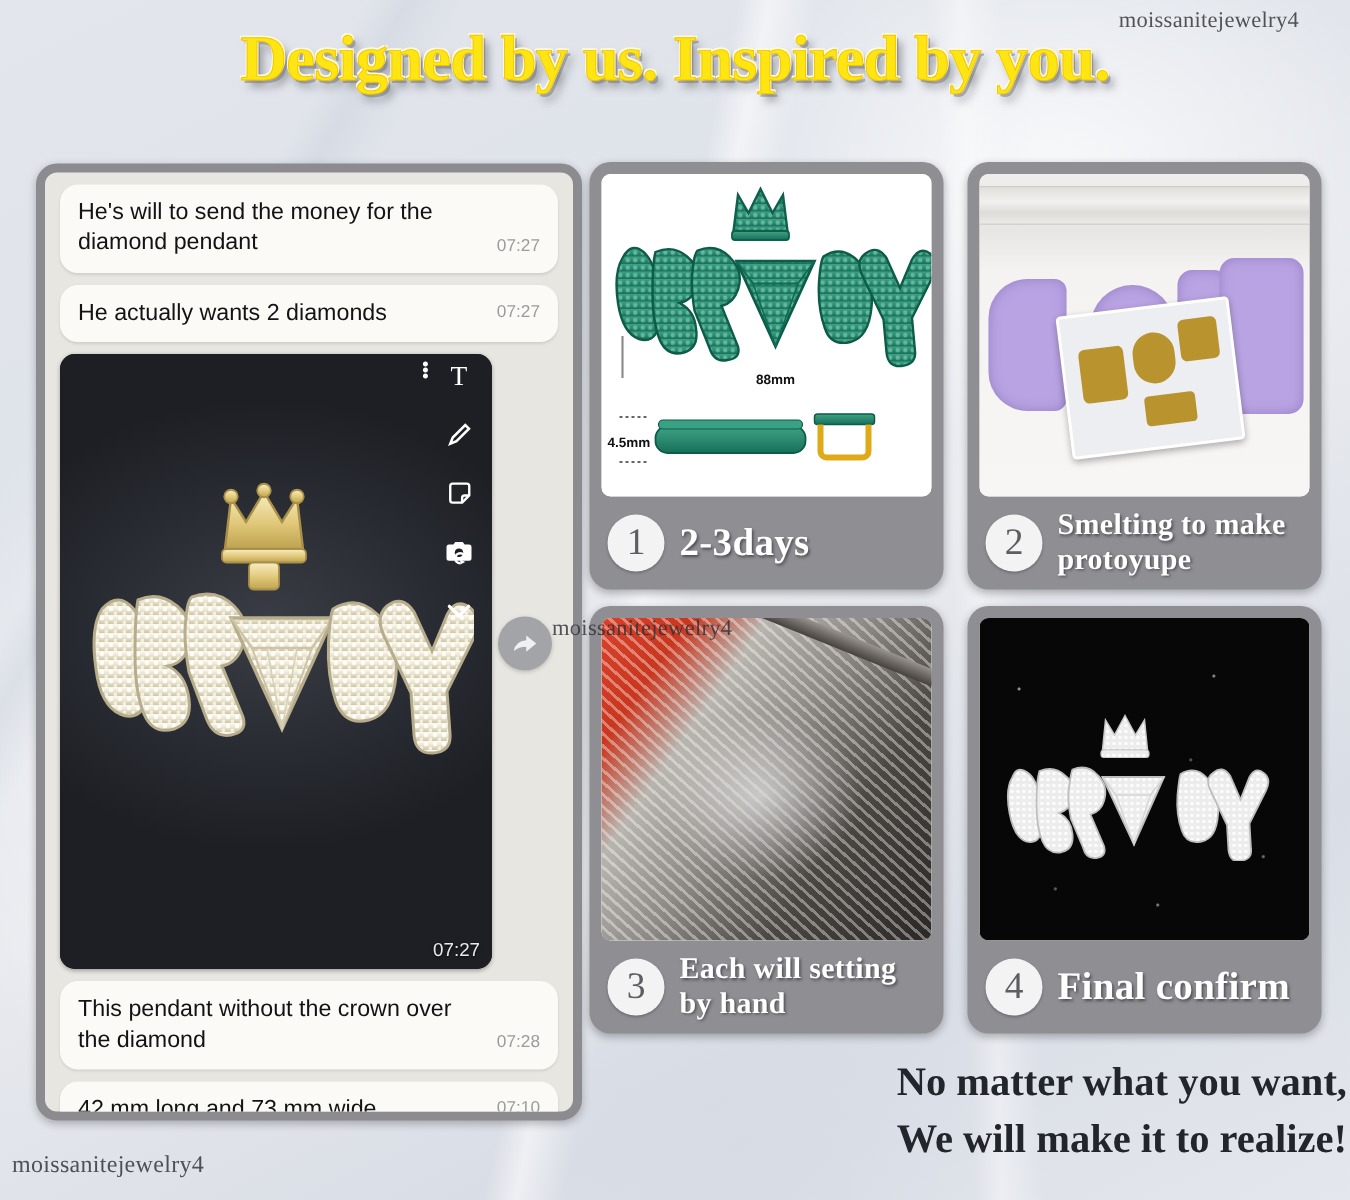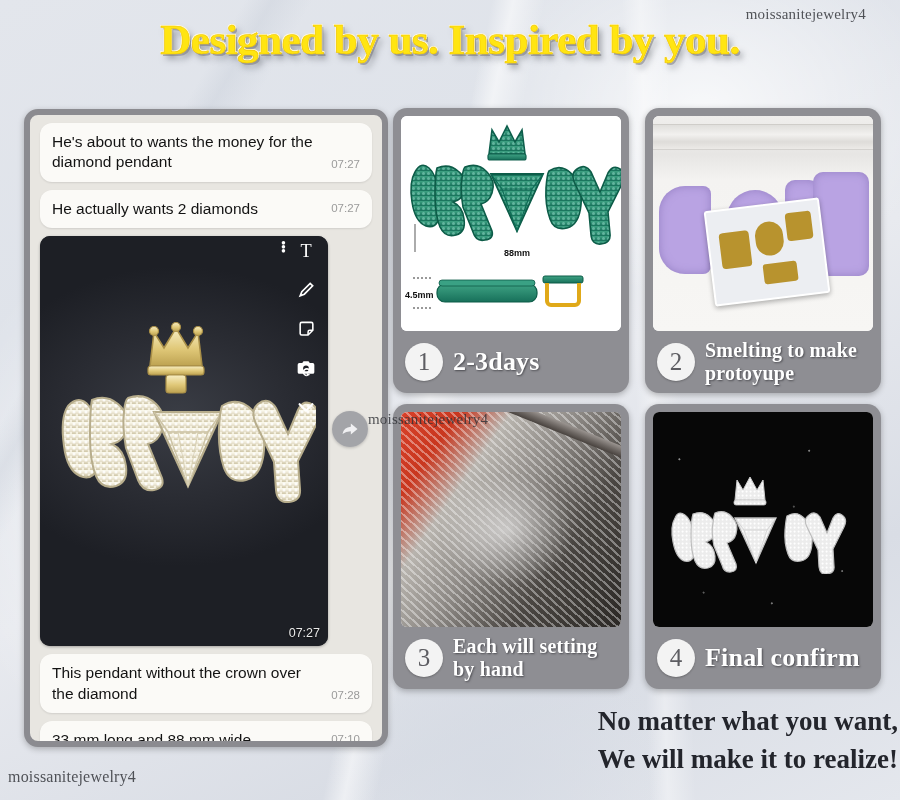--- a/index.html
+++ b/index.html
@@ -324,21 +324,21 @@
 <div id="page">
 
   <div class="watermark" id="wm-top-right">moissanitejewelry4</div>
   <div class="watermark" id="wm-bottom-left">moissanitejewelry4</div>
 
   <div id="headline">Designed by us. Inspired by you.</div>
 
   <div id="chat-panel">
 
     <div class="bubble">
-      <span class="btext">He's about to wants the money for the diamond pendant</span>
+      <span class="btext">He's will to send the money for the diamond pendant</span>
       <span class="btime">07:27</span>
     </div>
 
     <div class="bubble one-line">
       <span class="btext">He actually wants 2 diamonds</span>
       <span class="btime">07:27</span>
     </div>
 
     <div id="photo-message">
       <div id="photo-bg"></div>
@@ -429,21 +429,21 @@
 
       <div id="photo-time">07:27</div>
     </div>
 
     <div class="bubble">
       <span class="btext">This pendant without the crown over the diamond</span>
       <span class="btime">07:28</span>
     </div>
 
     <div class="bubble one-line">
-      <span class="btext">33 mm long and 88 mm wide</span>
+      <span class="btext">42 mm long and 73 mm wide</span>
       <span class="btime">07:10</span>
     </div>
   </div>
 
   <div id="share-button">
     <svg width="20" height="20" viewBox="0 0 24 24" fill="#f0f0f2">
       <path d="M3 18 q1.5 -8 10 -8.6 V5.5 L21 12 l-8 6.5 V14.6 Q7 14.6 3 18 Z"></path>
     </svg>
   </div>
   <div class="watermark" id="wm-center">moissanitejewelry4</div>

